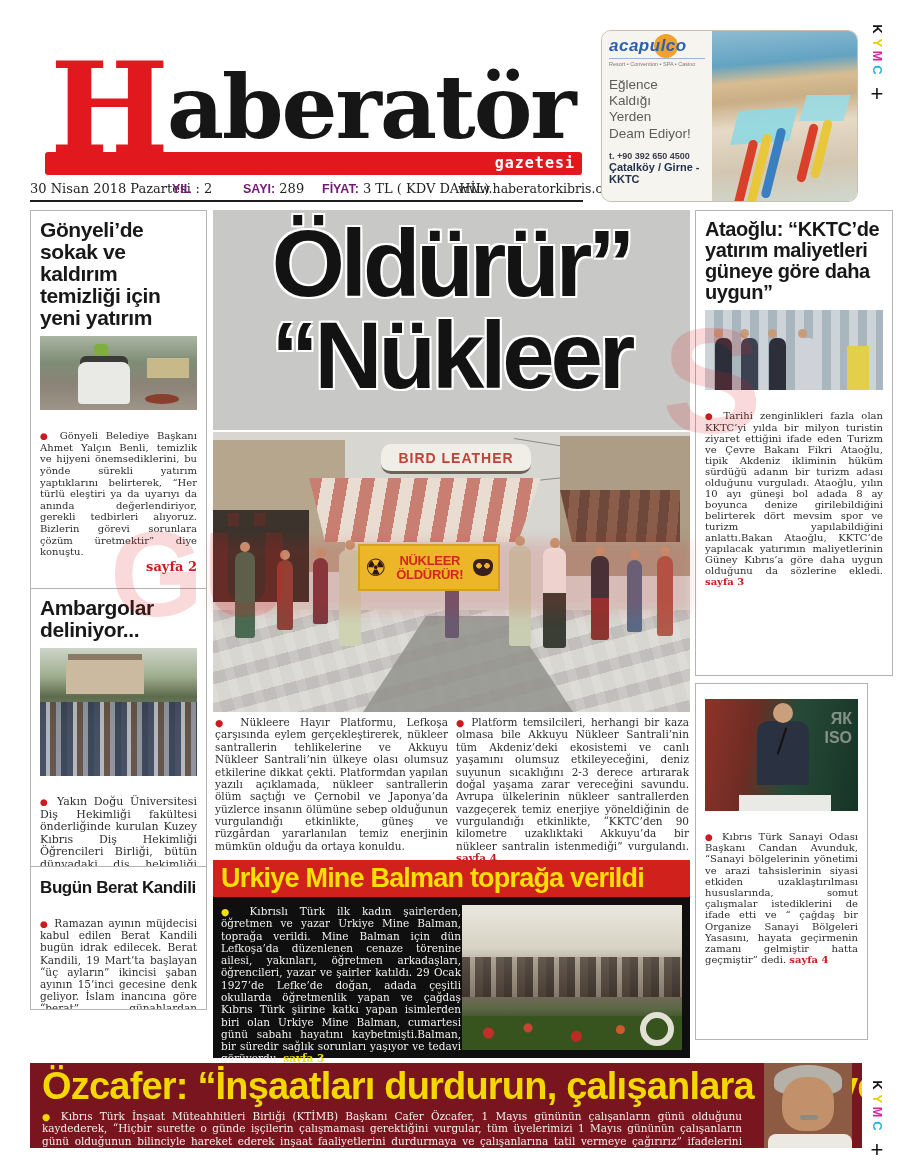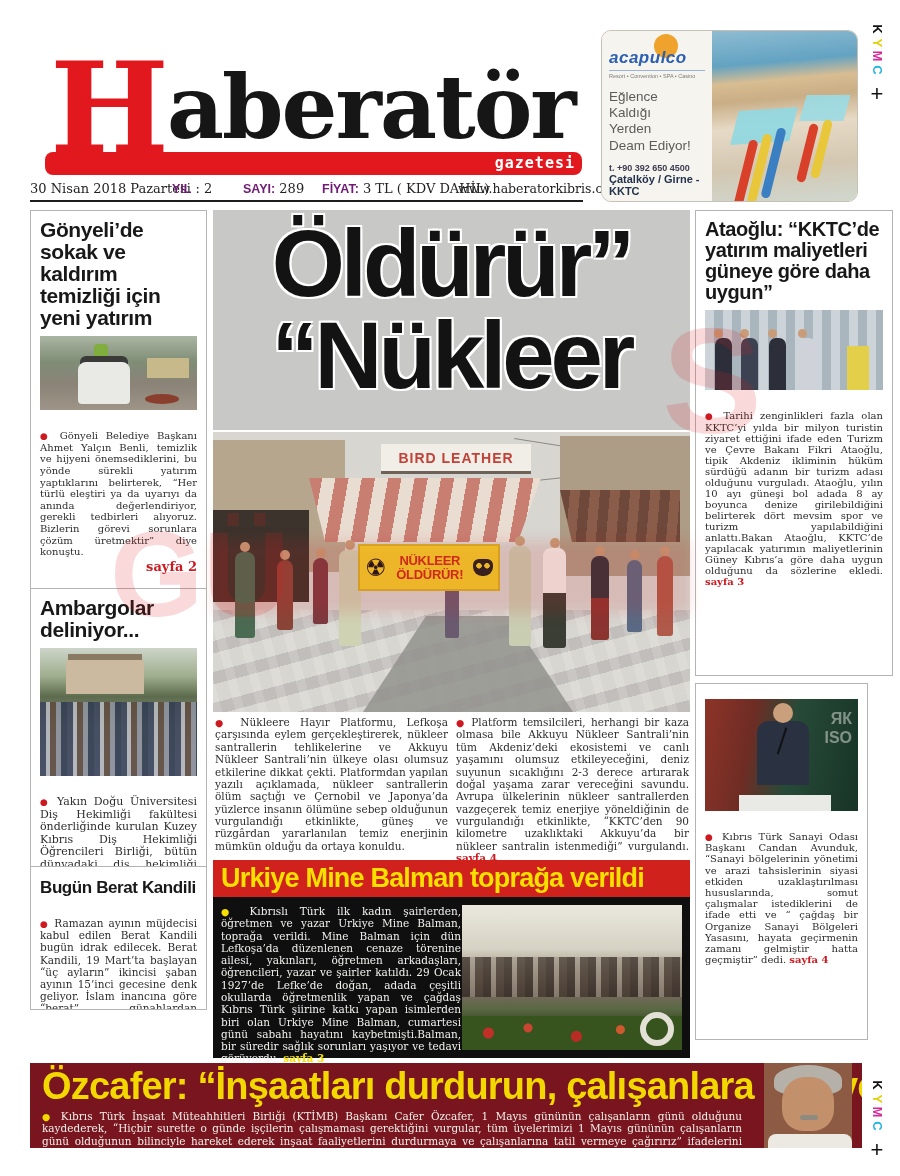--- a/index.html
+++ b/index.html
@@ -4,29 +4,29 @@
 <style>
   * { margin:0; padding:0; box-sizing:border-box; }
   html,body { width:900px; height:1176px; background:#ffffff; overflow:hidden; }
   body { position:relative; font-family:"DejaVu Serif", serif; color:#222; }
   .abs { position:absolute; }
 
   
   .masthead { left:50px; top:34px; width:600px; height:140px; }
   .brand { font-family:"DejaVu Serif", serif; font-weight:bold; font-size:88px; letter-spacing:-2px; color:#161616; white-space:nowrap; }
   .brand .initial { color:#e1181e; font-size:126px; vertical-align:-14px; }
-  .m-bar { left:45px; top:152px; width:537px; height:23px; background:#e1181e; border-radius:8px; }
+  .m-bar { left:45px; top:152px; width:537px; height:23px; background:#e1181e; border-radius:3px; }
   .m-tag { position:absolute; right:7px; top:2px; color:#fff; font-family:"DejaVu Sans Mono", monospace; font-weight:bold; font-size:15px; letter-spacing:1px; }
   .dl { top:181px; font-size:13px; color:#222; white-space:nowrap; }
   .dl b { font-family:"Liberation Sans", sans-serif; font-size:12.5px; color:#701a75; }
   .rule { left:30px; top:200px; width:553px; height:2px; background:#1d1d1d; }
 
   
   .ad { left:601px; top:30px; width:257px; height:172px; border:1px solid #c8c0b4; border-radius:10px; overflow:hidden; background:#f6f4ef; }
-  .ad-left { position:absolute; left:0; top:0; width:110px; height:100%; padding:17px 7px; z-index:2; background:#f6f4ef; }
+  .ad-left { position:absolute; left:0; top:0; width:110px; height:100%; padding:5px 7px; z-index:2; background:#f6f4ef; }
   .ad-sun { position:absolute; left:52px; top:3px; width:24px; height:24px; border-radius:50%; background:#f0a32c; }
   .ad-logo { position:relative; color:#2b5fb0; font-family:"Liberation Sans", sans-serif; font-weight:bold; font-style:italic; font-size:17px; letter-spacing:0.5px; }
   .ad-sub { font-size:5.5px; color:#7a7a76; font-family:"Liberation Sans", sans-serif; margin-top:2px; border-top:1px solid #9bb4d8; padding-top:2px; }
   .ad-slogan { margin-top:10px; font-family:"Liberation Sans", sans-serif; font-size:13.5px; line-height:1.2; color:#5c5c58; }
   .ad-phone { margin-top:9px; font-family:"Liberation Sans", sans-serif; font-weight:bold; font-size:9px; color:#3c3c50; }
   .ad-addr { font-family:"Liberation Sans", sans-serif; font-weight:bold; font-size:11px; color:#22324c; }
   .ad-photo { position:absolute; right:0; top:0; width:150px; height:100%;
     background:linear-gradient(175deg,#8fbcd2 0%,#63a3c2 20%,#d8bd92 30%,#c9ae86 40%,#e6dac6 55%,#d3c7b2 78%,#cfd8cf 100%); }
   .ad-pool { position:absolute; left:28px; top:78px; width:58px; height:34px; background:#8fd8e2; transform:skewX(-18deg) rotate(-4deg); opacity:.9; }
   .ad-pool2 { position:absolute; left:96px; top:64px; width:44px; height:26px; background:#9adce4; transform:skewX(-16deg); opacity:.9; }
@@ -72,21 +72,21 @@
 
   
   .hl-block { left:213px; top:210px; width:477px; height:220px; background:#c8c8c6; padding-top:8px; }
   .main-hl { font-family:"Liberation Sans", sans-serif; font-weight:bold; font-size:94px; line-height:0.98; letter-spacing:-4px; color:#131313; text-align:center;
     text-shadow:2px 2px 0 #fff,-2px -2px 0 #fff,2px -2px 0 #fff,-2px 2px 0 #fff; }
   .main-photo { left:213px; top:432px; width:477px; height:280px; overflow:hidden; background:#d7d6d1; }
   .mp-wire { position:absolute; height:1px; background:#8a8a86; }
   .mp-bldg { position:absolute; left:0; top:8px; width:132px; height:132px; background:#b7a68e; }
   .mp-bldg2 { position:absolute; right:0; top:4px; width:130px; height:140px; background:#ad9c86; }
   .mp-sign { position:absolute; left:168px; top:12px; width:150px; height:30px; background:#f0eee6; border-bottom:3px solid #6e6258; text-align:center;
-    font-family:"Liberation Sans", sans-serif; font-weight:bold; font-size:14px; letter-spacing:1px; color:#c04238; line-height:28px; }
+    font-family:"Liberation Sans", sans-serif; font-weight:bold; font-size:14px; letter-spacing:1px; color:#c04238; line-height:28px;border-radius:10px; }
   .mp-awning { position:absolute; left:96px; top:46px; width:232px; height:64px;
     background:repeating-linear-gradient(100deg,#c87f72 0 13px,#e9ddd2 13px 26px); clip-path:polygon(0 0,100% 0,90% 100%,7% 100%); }
   .mp-awning-r { position:absolute; right:10px; top:58px; width:120px; height:52px;
     background:repeating-linear-gradient(95deg,#6e483a 0 10px,#8a5d4a 10px 20px); clip-path:polygon(0 0,100% 0,100% 100%,10% 100%); }
   .mp-shop { position:absolute; left:0; top:78px; width:96px; height:92px; background:#3c332c; }
   .mp-ground { position:absolute; left:0; bottom:0; width:100%; height:102px;
     background:linear-gradient(180deg,#a8876a 0%,#b590722 100%),#ad8a6c; }
   .mp-ground::after { content:""; position:absolute; inset:0;
     background:repeating-linear-gradient(75deg,rgba(255,255,255,.14) 0 9px,transparent 9px 22px),repeating-linear-gradient(-15deg,rgba(90,80,90,.18) 0 12px,transparent 12px 30px); }
   .mp-path { position:absolute; left:150px; bottom:0; width:210px; height:96px; background:#8f8e89; clip-path:polygon(30% 0,70% 0,100% 100%,0 100%); opacity:.8; }

